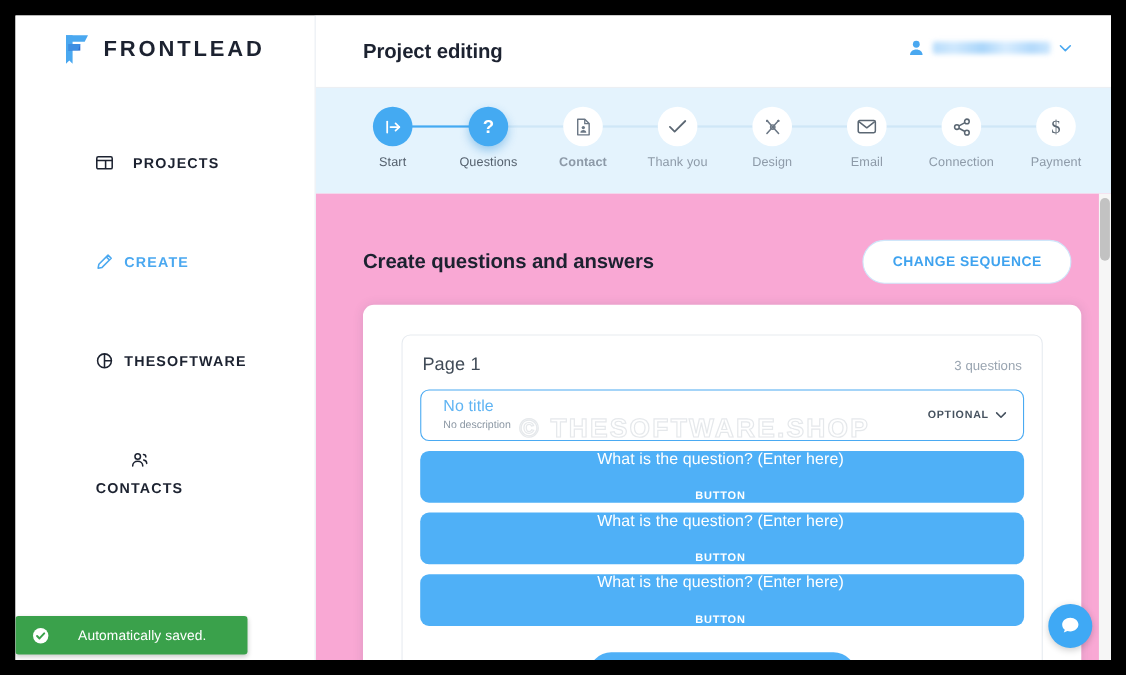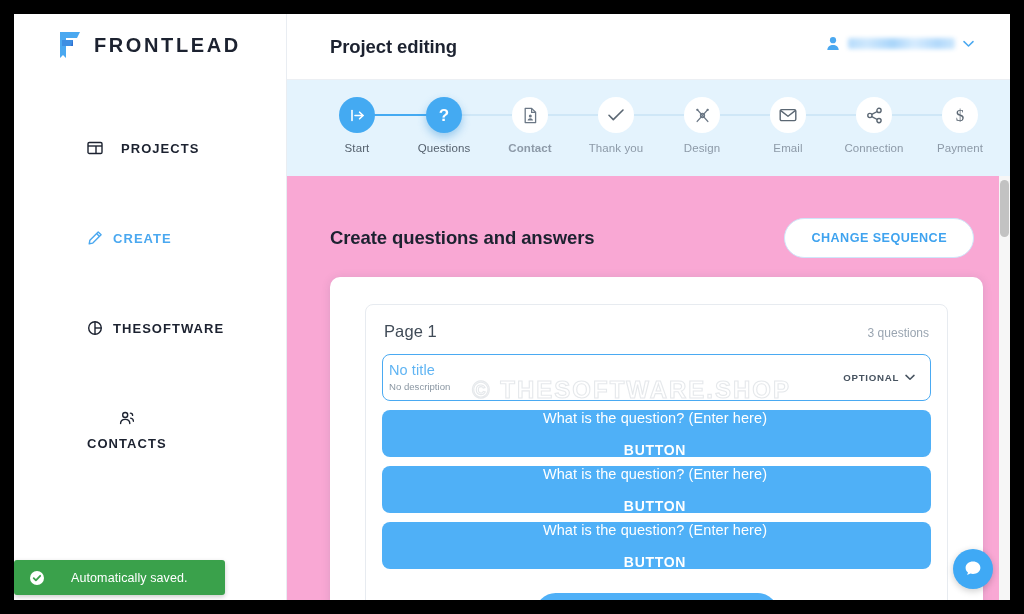--- a/index.html
+++ b/index.html
@@ -275,21 +275,21 @@
 
   
   #title-block {
     margin-top: 13px;
     height: 47px;
     border: 1px solid #4aaaf2;
     border-radius: 8px;
     display: flex;
     align-items: center;
     justify-content: space-between;
-    padding: 0 15px 0 6px;
+    padding: 0 15px 0 20px;
     cursor: pointer;
     position: relative;
   }
   #title-block-texts { line-height: 1.05; }
   #no-title {
     font-size: 14.5px;
     color: #5fb4f3;
     letter-spacing: .1px;
   }
   #no-description {
@@ -319,21 +319,21 @@
     padding: 0 17px 0 14px;
     cursor: pointer;
     flex-direction: column;
   }
   .q-text {
     font-size: 14.5px;
     color: #ffffff;
     letter-spacing: .1px;
   }
   .q-badge {
-    font-size: 14px;
+    font-size: 10px;
     font-weight: 700;
     letter-spacing: .7px;
     color: #ffffff;
     margin-top: 16px;
   }
 
   #add-question-btn {
     position: absolute;
     left: 50%;
     transform: translateX(-50%);

